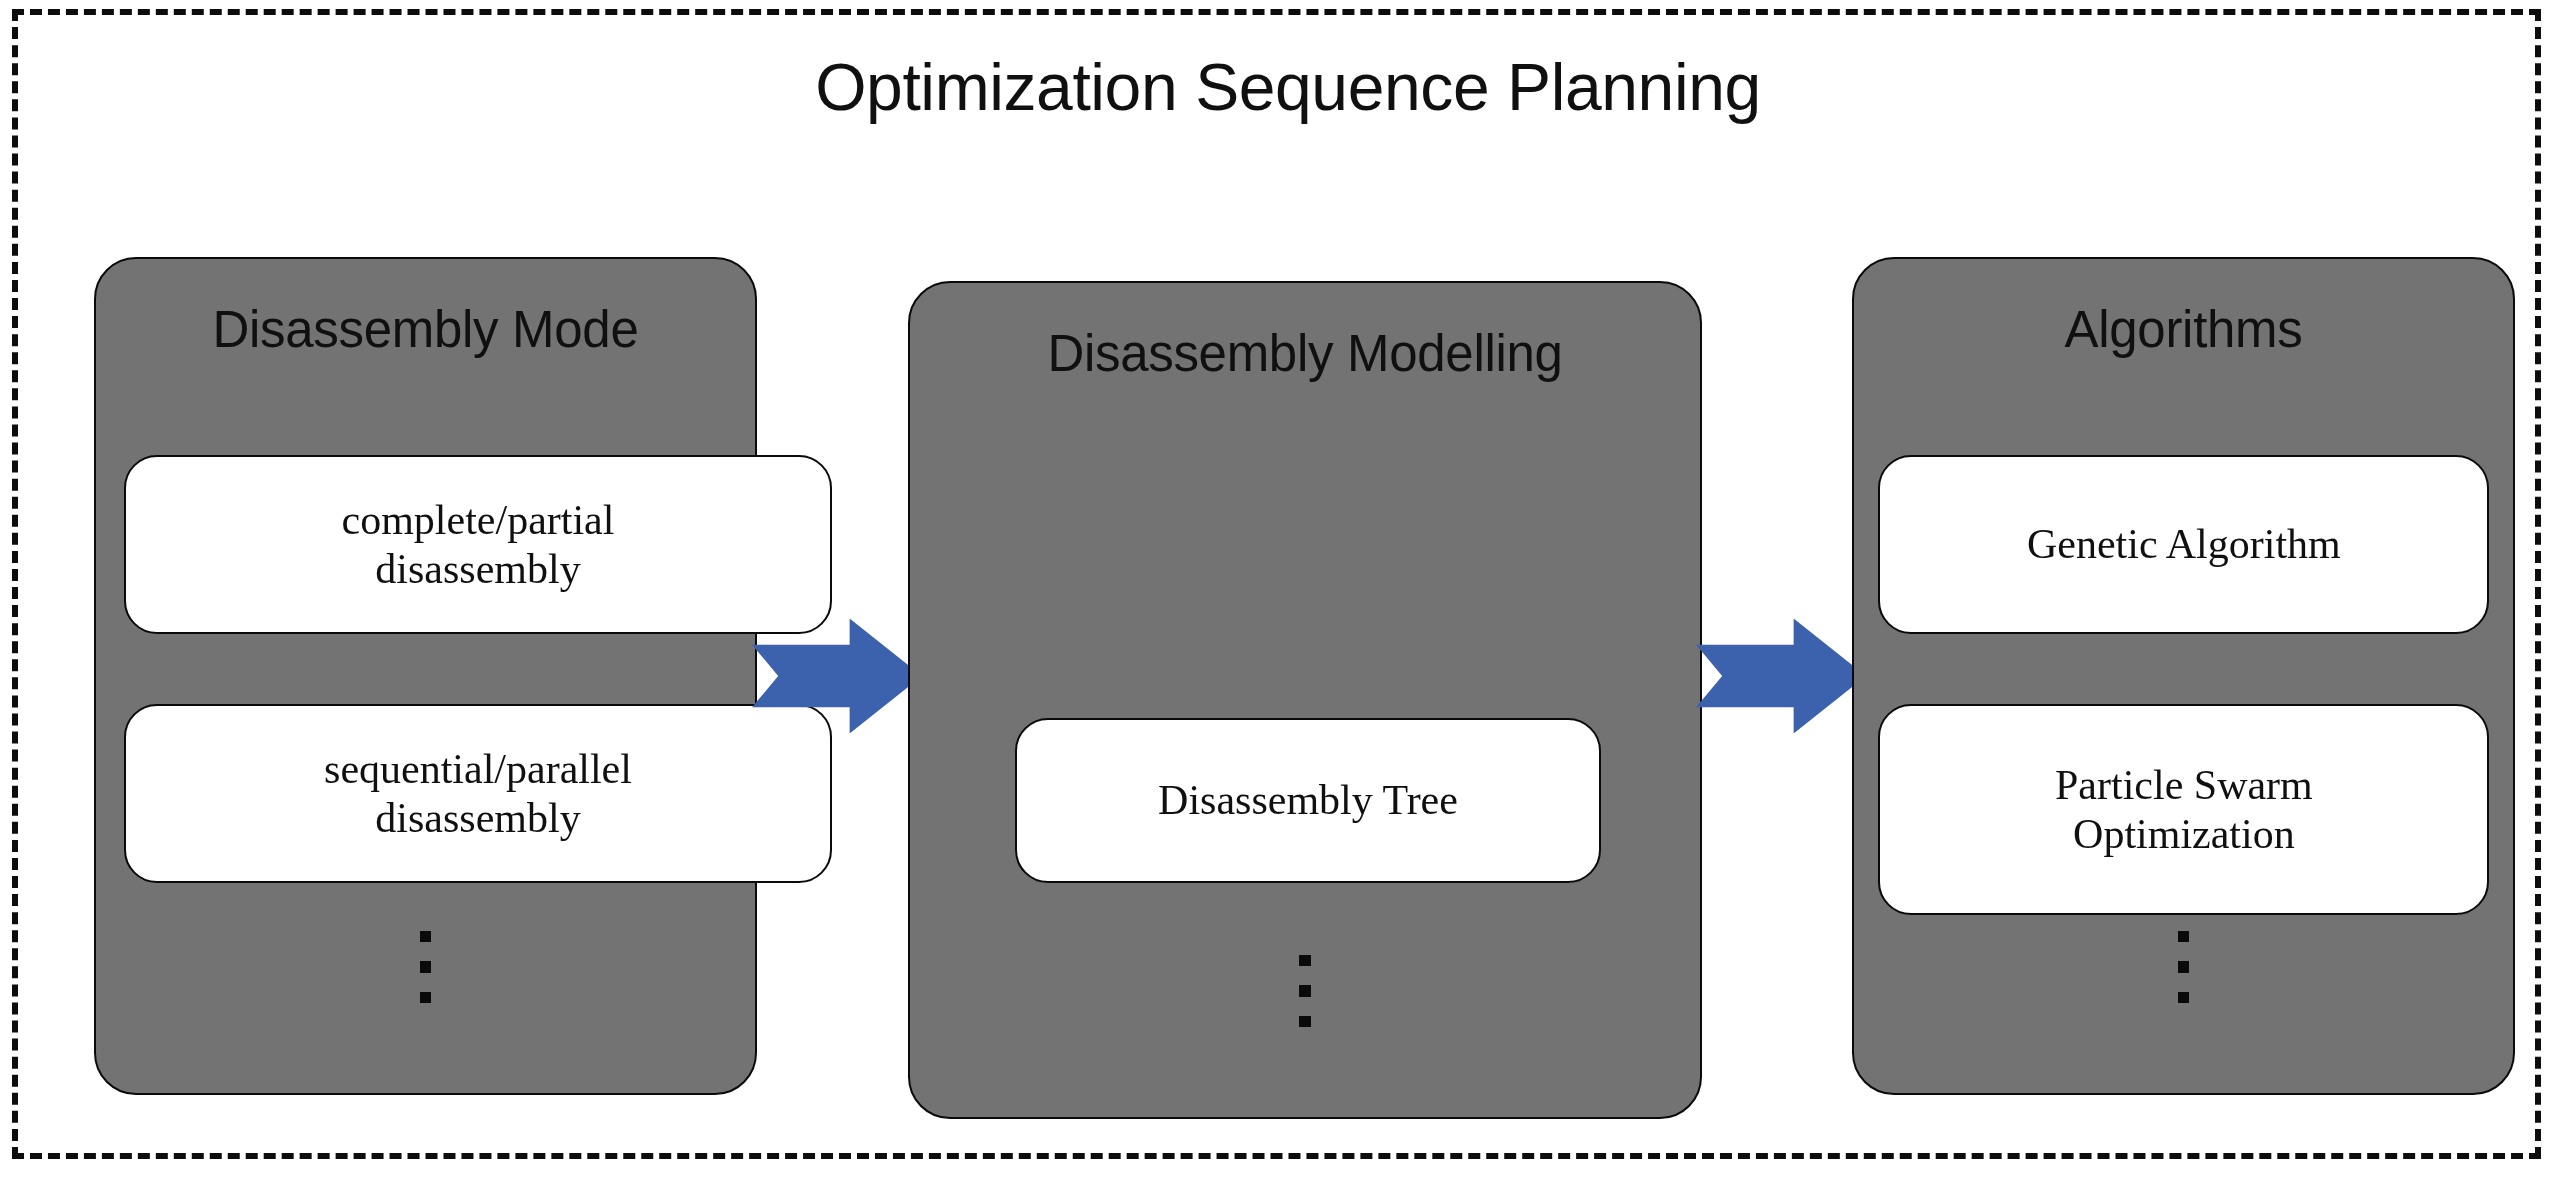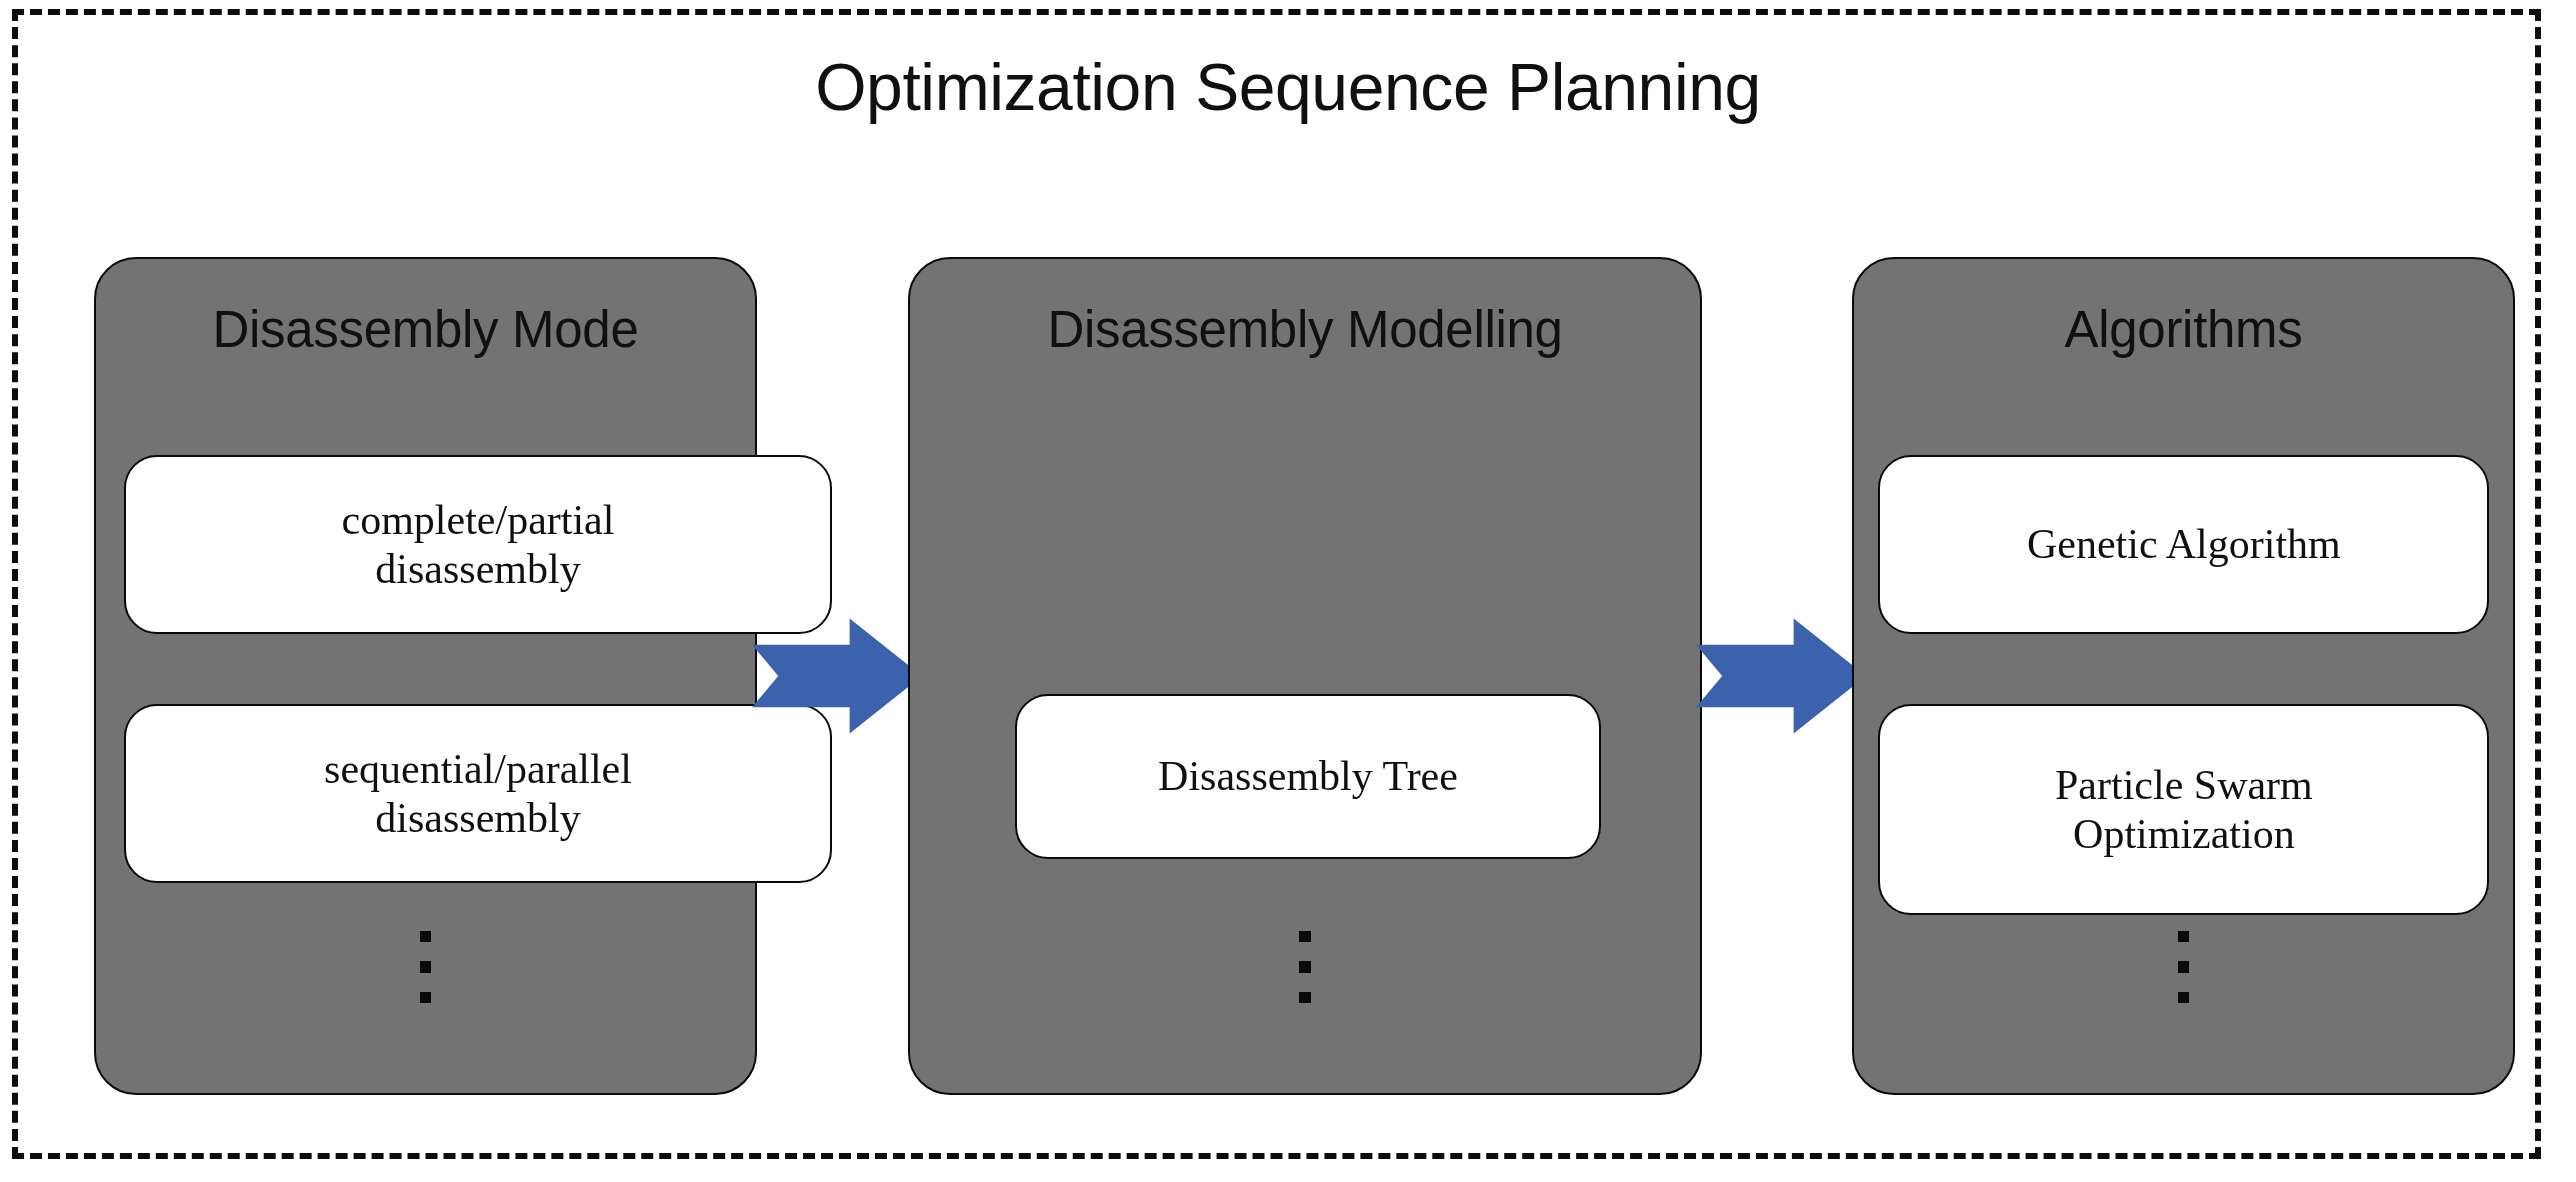--- a/index.html
+++ b/index.html
@@ -47,21 +47,21 @@
   .stage {
     position: absolute;
     top: 257px;
     height: 838px;
     border: 2.6px solid #0a0a0a;
     border-radius: 42px;
     box-sizing: border-box;
     background: #737373;
   }
   #stage-0 { left: 94px;  width: 663px; }
-  #stage-1 { left: 908px; width: 794px; }
+  #stage-1 { left: 908px; width: 794px; margin-top: 24px; }
   #stage-2 { left: 1852px; width: 663px; }
 
   .stage-title {
     position: absolute;
     left: 0;
     right: 0;
     top: 44px;
     text-align: center;
     font-family: "Liberation Sans", sans-serif;
     font-size: 51px;

